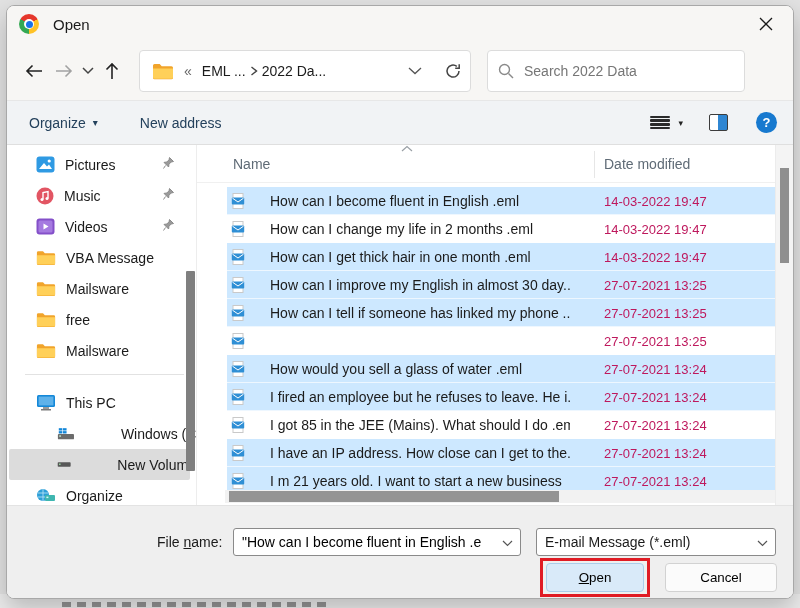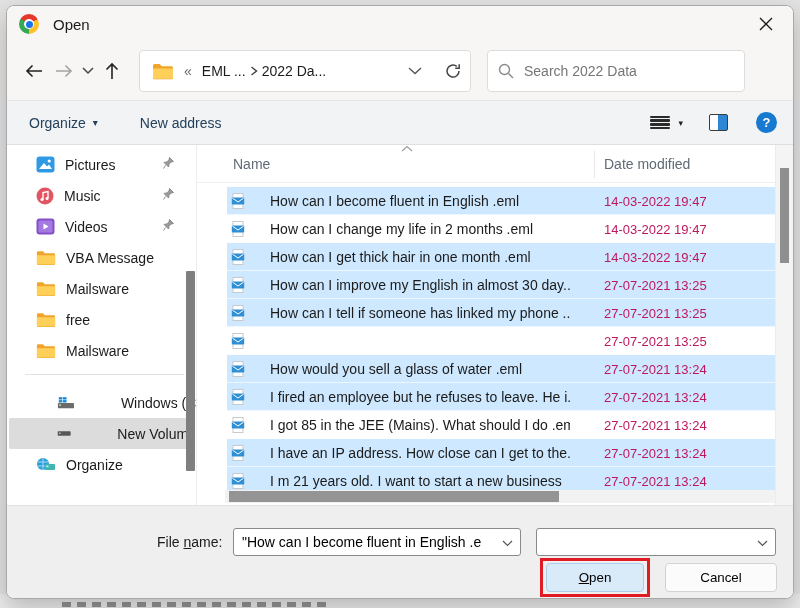--- a/index.html
+++ b/index.html
@@ -276,20 +276,29 @@
         <svg width="20" height="16" viewBox="0 0 22 17">
             <path d="M1 2.5 a1.5 1.5 0 0 1 1.5-1.5 h5.2 l2 2.2 h9.8 a1.5 1.5 0 0 1 1.5 1.5 v10 a1.5 1.5 0 0 1-1.5 1.5 h-17 a1.5 1.5 0 0 1-1.5-1.5 z" fill="#f1a42b"></path>
             <path d="M1 5.5 h20 v8.7 a1.5 1.5 0 0 1-1.5 1.5 h-17 a1.5 1.5 0 0 1-1.5-1.5 z" fill="#ffd059"></path>
           </svg>
         <span class="lbl">Mailsware</span>
       </div>
 
       <div class="side-divider"></div>
       <div class="side-gap"></div>
 
+      <div class="side-item">
+        <svg width="20" height="17" viewBox="0 0 20 17">
+            <rect x="1" y="1" width="18" height="12" rx="1.5" fill="#1488d8"></rect>
+            <rect x="2.6" y="2.6" width="14.8" height="8.8" fill="#5fb2ea"></rect>
+            <rect x="7" y="13" width="6" height="2" fill="#9a9a9a"></rect>
+            <rect x="5" y="15" width="10" height="1.5" fill="#7a7a7a"></rect>
+          </svg>
+        <span class="lbl">This PC</span>
+      </div>
       <div class="side-item indent">
         <svg width="20" height="14" viewBox="0 0 20 14">
             <rect x="1" y="7" width="18" height="6" rx="1" fill="#6b6b6b"></rect>
             <rect x="2.5" y="8.5" width="2" height="1.6" fill="#bfe9c9"></rect>
             <rect x="2" y="0.5" width="4" height="2.6" fill="#1286d8"></rect>
             <rect x="6.7" y="0.5" width="4" height="2.6" fill="#1286d8"></rect>
             <rect x="2" y="3.8" width="4" height="2.6" fill="#1286d8"></rect>
             <rect x="6.7" y="3.8" width="4" height="2.6" fill="#1286d8"></rect>
           </svg>
         <span class="lbl">Windows (C:)</span>
@@ -464,20 +473,21 @@
     <div class="combo">
       <input type="text" readonly="" value="&quot;How can I become fluent in English .e" style="">
       <span class="dd">
         <svg width="11" height="7">
             <path d="M1 1 L5.5 5.5 L10 1" stroke="#555" stroke-width="1.2" fill="none"></path>
           </svg>
       </span>
     </div>
 
     <div class="select">
+      <span>E-mail Message (*.eml)</span>
       <span class="dd">
         <svg width="11" height="7">
             <path d="M1 1 L5.5 5.5 L10 1" stroke="#555" stroke-width="1.2" fill="none"></path>
           </svg>
       </span>
     </div>
 
     <div class="annotation"></div>
     <button class="btn btn-open">
         <span><u>O</u><span>pen</span></span>

